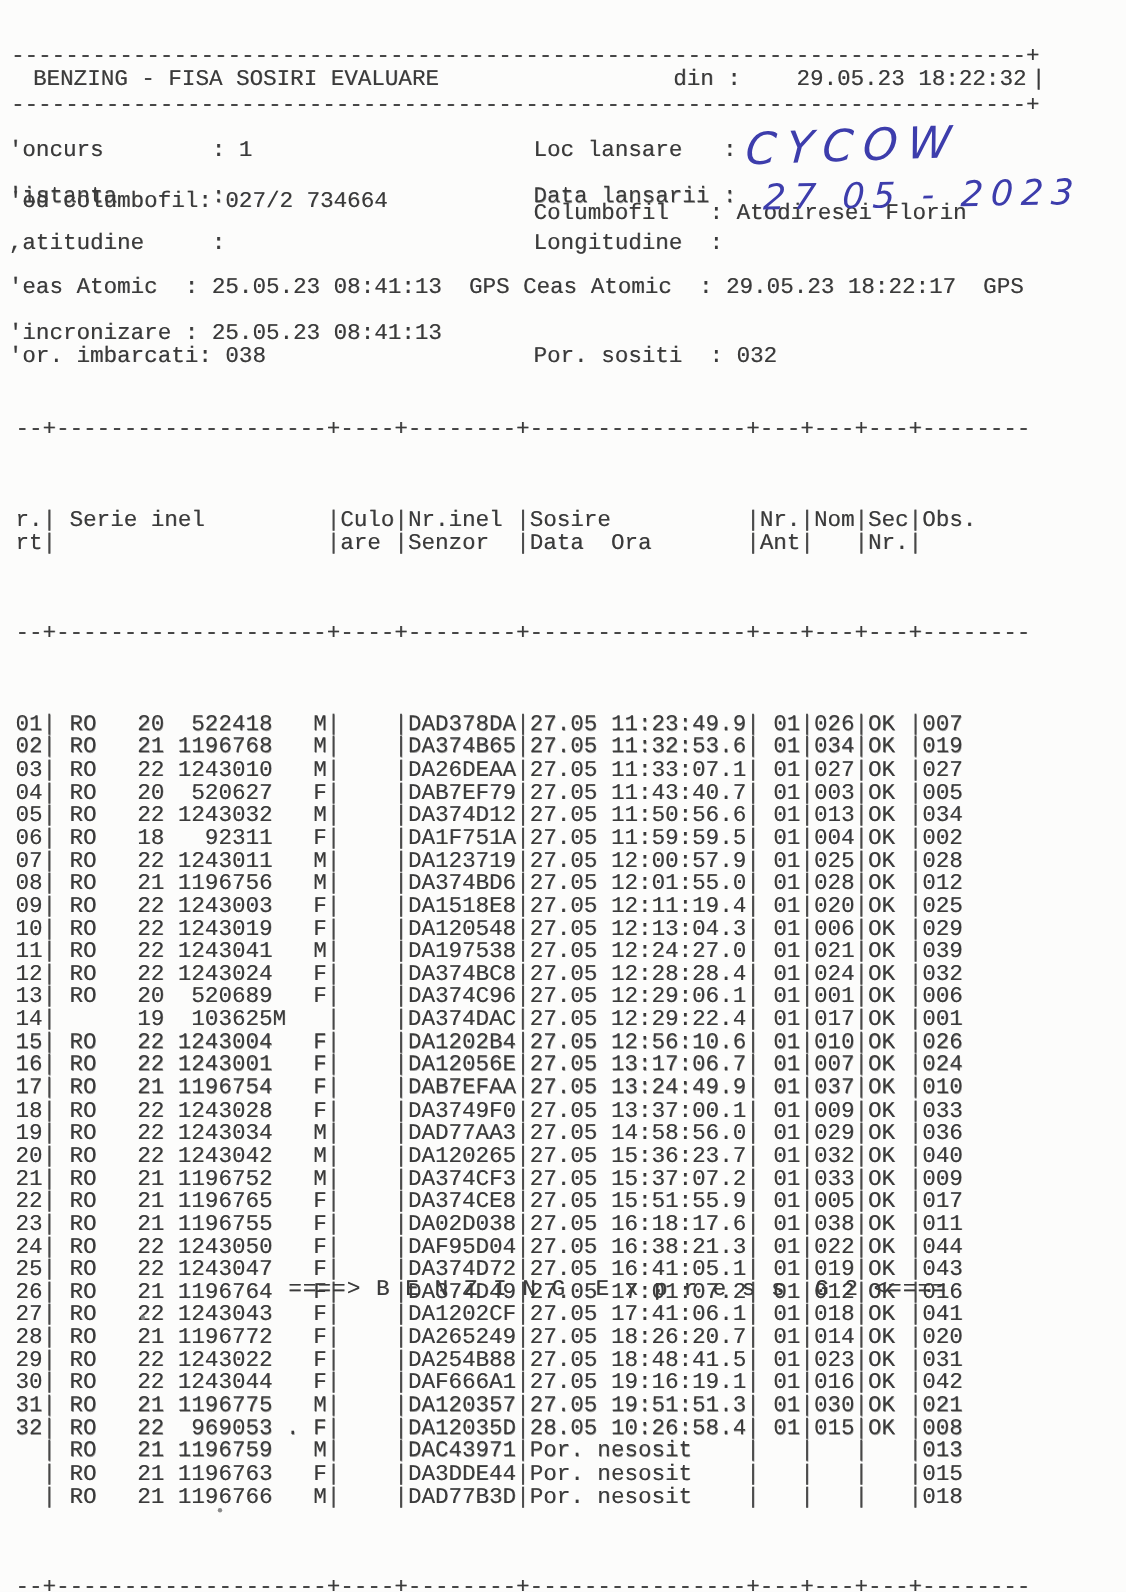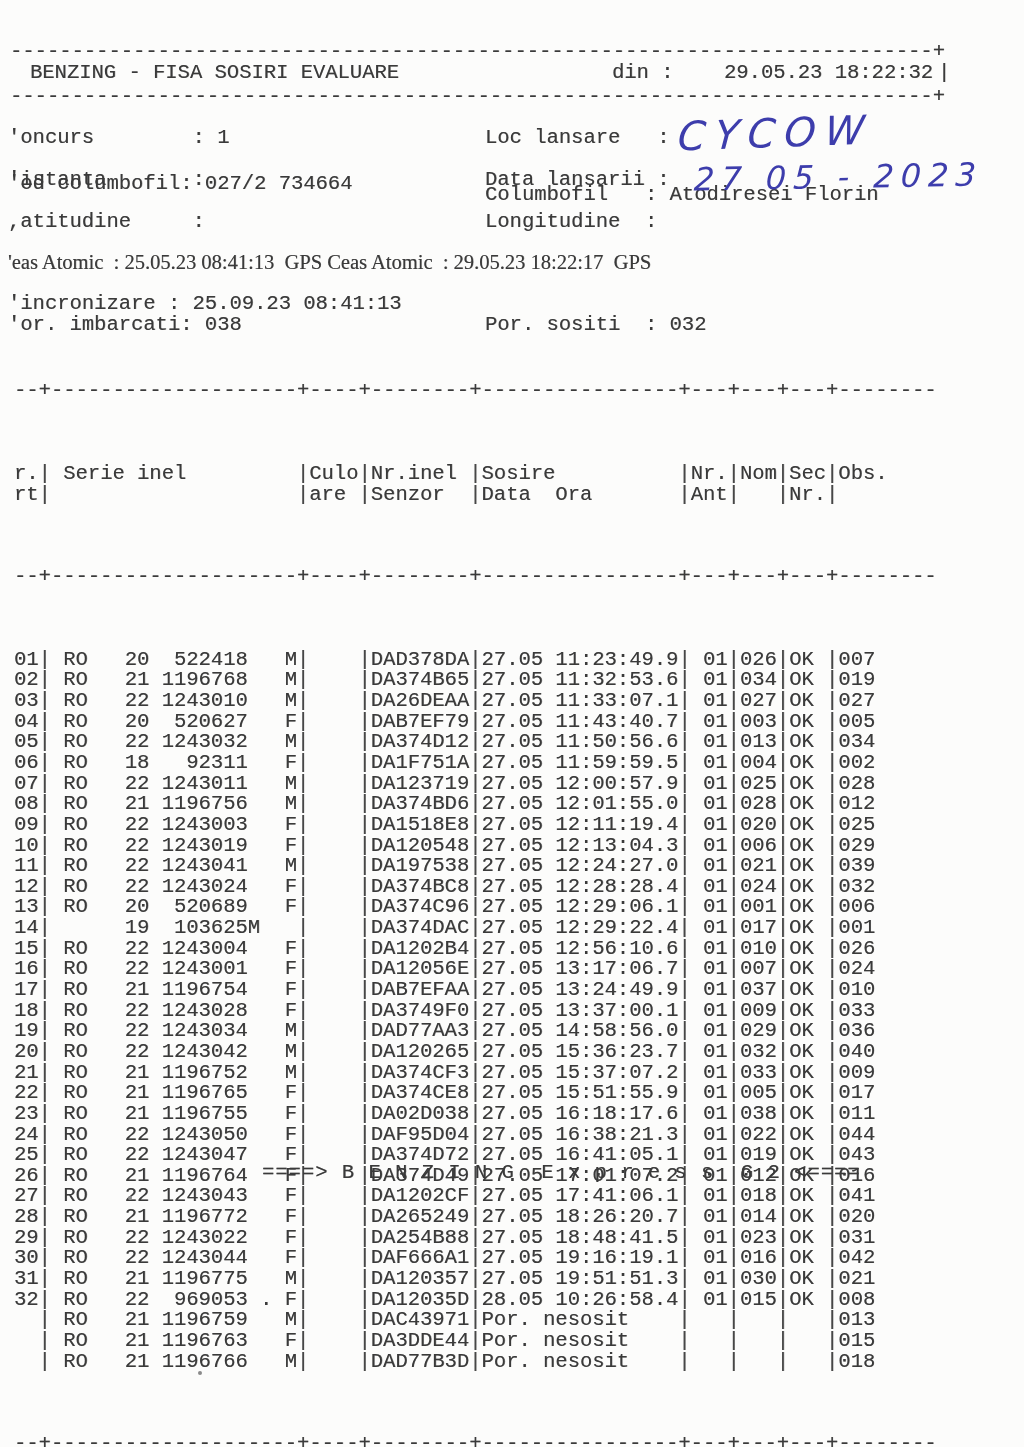--- a/index.html
+++ b/index.html
@@ -60,22 +60,22 @@
   <div class="mono" style="left:8px;top:212px;">,atitudine     :</div>
 
   <div class="mono" style="left:485px;top:128px;">Loc lansare   :</div>
   <div class="mono" style="left:485px;top:170px;">Data lansarii :</div>
   <div class="mono" style="left:485px;top:185px;">Columbofil   : Atodiresei Florin</div>
   <div class="mono" style="left:485px;top:212px;">Longitudine  :</div>
 
   <div class="hand hand-loc" style="color: rgb(61, 61, 172);">CYCOW</div>
   <div class="hand hand-date" style="color: rgb(61, 61, 172);">27 05 - 2023</div>
 
-  <div class="mono" style="left:8px;top:252px;font-family:Liberation Serif, serif;">'eas Atomic  : 25.05.23 08:41:13  GPS Ceas Atomic  : 29.05.23 18:22:17  GPS</div>
-  <div class="mono" style="left:8px;top:294px;">'incronizare : 25.09.23 08:41:13</div>
+  <div class="mono" style="left:8px;top:252px;">'eas Atomic  : 25.05.23 08:41:13  GPS Ceas Atomic  : 29.05.23 18:22:17  GPS</div>
+  <div class="mono" style="left:8px;top:294px;">'incronizare : 25.05.23 08:41:13</div>
   <div class="mono" style="left:8px;top:315px;">'or. imbarcati: 038</div>
   <div class="mono" style="left:485px;top:315px;">Por. sositi  : 032</div>
 
   <div class="table">
     <div class="tline">--+--------------------+----+--------+----------------+---+---+---+--------</div>
 
     <div class="trow"><span class="c w2">r.</span><span class="bar">|</span><span class="c w20"> Serie inel</span><span class="bar">|</span><span class="c w4">Culo</span><span class="bar">|</span><span class="c w8">Nr.inel </span><span class="bar">|</span><span class="c w16">Sosire</span><span class="bar">|</span><span class="c w3">Nr.</span><span class="bar">|</span><span class="c w3">Nom</span><span class="bar">|</span><span class="c w3">Sec</span><span class="bar">|</span><span class="c w8">Obs.</span></div><div class="trow"><span class="c w2">rt</span><span class="bar">|</span><span class="c w20"></span><span class="bar">|</span><span class="c w4">are </span><span class="bar">|</span><span class="c w8">Senzor  </span><span class="bar">|</span><span class="c w16">Data  Ora</span><span class="bar">|</span><span class="c w3">Ant</span><span class="bar">|</span><span class="c w3"></span><span class="bar">|</span><span class="c w3">Nr.</span><span class="bar">|</span><span class="c w8"></span></div>
 
     <div class="tline">--+--------------------+----+--------+----------------+---+---+---+--------</div>
 

